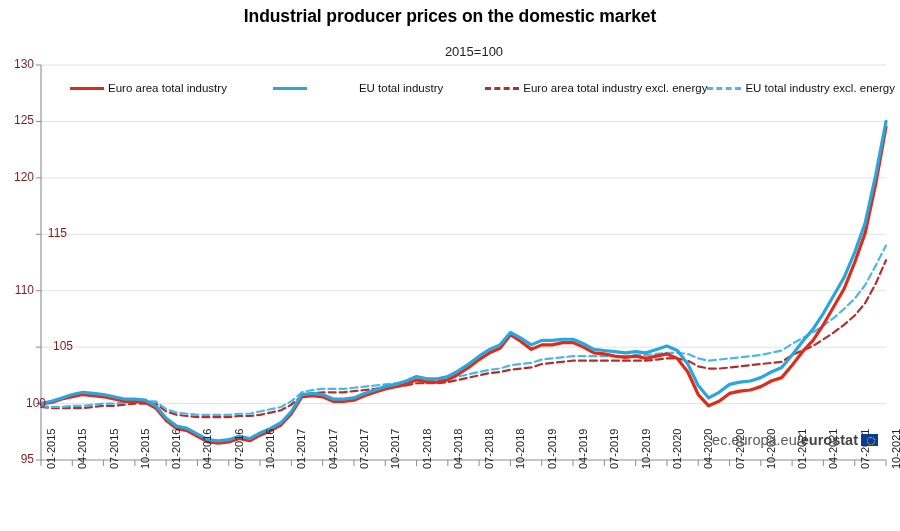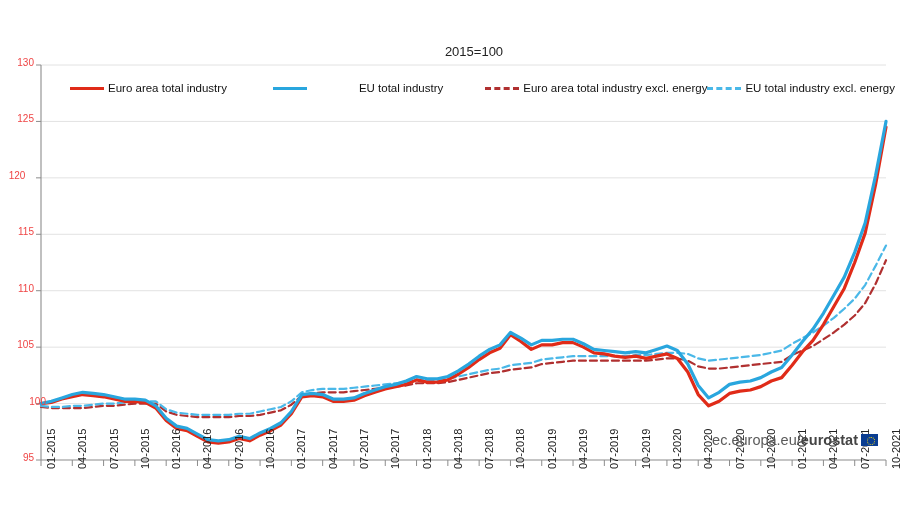--- a/index.html
+++ b/index.html
@@ -73,22 +73,22 @@
     color: #111;
   }
   .plot-svg {
     position: absolute;
     left: 0; top: 0;
   }
   .ytick-label {
     position: absolute;
     width: 34px;
     text-align: right;
-    font-size: 10px;
-    color: #ef4444;
+    font-size: 12px;
+    color: #7f1d1d;
   }
   .xtick-label {
     position: absolute;
     font-size: 11px;
     color: #222;
     transform-origin: left top;
     transform: rotate(-90deg);
     white-space: nowrap;
   }
   .eurostat-logo {
@@ -123,20 +123,21 @@
     margin-top: -3px;
     border-radius: 50%;
     border: 1.2px dotted #f5d913;
   }
 </style>
 </head>
 <body>
 
 <div id="chart-root">
 
+  <div class="chart-title">Industrial producer prices on the domestic market</div>
   <div class="chart-subtitle">2015=100</div>
 
   <div class="legend" id="legend-host">
       <div class="legend-item li0">
         <span class="legend-swatch" style="border-top-style: solid; border-top-color: rgb(224, 43, 24);"></span>
         <span class="legend-label">Euro area total industry</span>
       </div>
       <div class="legend-item li1">
         <span class="legend-swatch" style="border-top-style: solid; border-top-color: rgb(41, 166, 222);"></span>
         <span class="legend-label">EU total industry</span>
@@ -199,24 +200,24 @@
       <line x1="886" x2="886" y1="460" y2="466" stroke="#8c8c8c" stroke-width="1"></line>
       <polyline points="41.00,406.96 51.43,408.09 61.86,408.09 72.30,408.09 82.73,408.09 93.16,406.96 103.59,405.83 114.02,405.83 124.46,404.70 134.89,403.57 145.32,403.57 155.75,403.57 166.19,411.47 176.62,414.86 187.05,415.99 197.48,417.11 207.91,417.11 218.35,417.11 228.78,417.11 239.21,415.99 249.64,415.99 260.07,414.86 270.51,412.60 280.94,410.34 291.37,404.70 301.80,395.67 312.23,393.41 322.67,392.29 333.10,392.29 343.53,392.29 353.96,391.16 364.40,390.03 374.83,388.90 385.26,387.77 395.69,386.64 406.12,385.51 416.56,383.26 426.99,383.26 437.42,383.26 447.85,382.13 458.28,379.87 468.72,377.61 479.15,375.36 489.58,373.10 500.01,371.97 510.44,369.71 520.88,368.59 531.31,367.46 541.74,364.07 552.17,362.94 562.60,361.81 573.04,360.69 583.47,360.69 593.90,360.69 604.33,360.69 614.77,360.69 625.20,360.69 635.63,360.69 646.06,360.69 656.49,359.56 666.93,358.43 677.36,358.43 687.79,360.69 698.22,366.33 708.65,368.59 719.09,368.59 729.52,367.46 739.95,366.33 750.38,365.20 760.81,364.07 771.25,362.94 781.68,361.81 792.11,355.04 802.54,350.53 812.98,346.01 823.41,339.24 833.84,332.47 844.27,324.57 854.70,315.54 865.14,303.13 875.57,283.94 886.00,260.24" fill="none" stroke="#B03030" stroke-width="2.2" stroke-linejoin="round" stroke-linecap="round" stroke-dasharray="7,4"></polyline>
       <polyline points="41.00,405.83 51.43,406.96 61.86,406.96 72.30,405.83 82.73,405.83 93.16,404.70 103.59,403.57 114.02,403.57 124.46,402.44 134.89,401.31 145.32,401.31 155.75,401.31 166.19,409.21 176.62,412.60 187.05,413.73 197.48,414.86 207.91,414.86 218.35,414.86 228.78,414.86 239.21,413.73 249.64,413.73 260.07,411.47 270.51,409.21 280.94,406.96 291.37,401.31 301.80,392.29 312.23,390.03 322.67,388.90 333.10,388.90 343.53,388.90 353.96,387.77 364.40,386.64 374.83,385.51 385.26,384.39 395.69,383.26 406.12,382.13 416.56,379.87 426.99,379.87 437.42,379.87 447.85,378.74 458.28,376.49 468.72,374.23 479.15,371.97 489.58,369.71 500.01,368.59 510.44,365.20 520.88,364.07 531.31,362.94 541.74,359.56 552.17,358.43 562.60,357.30 573.04,356.17 583.47,356.17 593.90,356.17 604.33,356.17 614.77,356.17 625.20,356.17 635.63,355.04 646.06,355.04 656.49,353.91 666.93,352.79 677.36,352.79 687.79,353.91 698.22,358.43 708.65,360.69 719.09,359.56 729.52,358.43 739.95,357.30 750.38,356.17 760.81,355.04 771.25,352.79 781.68,350.53 792.11,343.76 802.54,338.11 812.98,332.47 823.41,325.70 833.84,317.80 844.27,308.77 854.70,298.61 865.14,285.07 875.57,265.89 886.00,245.57" fill="none" stroke="#4AB8E8" stroke-width="2.2" stroke-linejoin="round" stroke-linecap="round" stroke-dasharray="7,4"></polyline>
       <polyline points="41.00,403.57 51.43,402.44 61.86,399.06 72.30,396.80 82.73,394.54 93.16,395.67 103.59,396.80 114.02,399.06 124.46,401.31 134.89,401.31 145.32,402.44 155.75,408.09 166.19,420.50 176.62,428.40 187.05,430.66 197.48,436.30 207.91,441.94 218.35,443.07 228.78,441.94 239.21,438.56 249.64,440.81 260.07,435.17 270.51,430.66 280.94,425.01 291.37,413.73 301.80,396.80 312.23,395.67 322.67,396.80 333.10,401.31 343.53,401.31 353.96,400.19 364.40,395.67 374.83,392.29 385.26,388.90 395.69,386.64 406.12,384.39 416.56,379.87 426.99,382.13 437.42,382.13 447.85,379.87 458.28,374.23 468.72,367.46 479.15,359.56 489.58,352.79 500.01,348.27 510.44,334.73 520.88,341.50 531.31,349.40 541.74,344.89 552.17,344.89 562.60,342.63 573.04,342.63 583.47,347.14 593.90,352.79 604.33,353.91 614.77,356.17 625.20,357.30 635.63,356.17 646.06,358.43 656.49,356.17 666.93,353.91 677.36,358.43 687.79,371.97 698.22,394.54 708.65,405.83 719.09,401.31 729.52,393.41 739.95,391.16 750.38,390.03 760.81,386.64 771.25,381.00 781.68,377.61 792.11,365.20 802.54,351.66 812.98,340.37 823.41,324.57 833.84,306.51 844.27,288.46 854.70,262.50 865.14,233.16 875.57,184.63 886.00,127.07" fill="none" stroke="#E02B18" stroke-width="3.2" stroke-linejoin="round" stroke-linecap="round"></polyline>
       <polyline points="41.00,403.57 51.43,401.31 61.86,397.93 72.30,394.54 82.73,392.29 93.16,393.41 103.59,394.54 114.02,396.80 124.46,399.06 134.89,399.06 145.32,400.19 155.75,405.83 166.19,418.24 176.62,426.14 187.05,428.40 197.48,434.04 207.91,439.69 218.35,440.81 228.78,439.69 239.21,436.30 249.64,438.56 260.07,432.91 270.51,428.40 280.94,422.76 291.37,411.47 301.80,394.54 312.23,393.41 322.67,394.54 333.10,399.06 343.53,399.06 353.96,397.93 364.40,393.41 374.83,390.03 385.26,386.64 395.69,384.39 406.12,381.00 416.56,376.49 426.99,378.74 437.42,378.74 447.85,376.49 458.28,370.84 468.72,364.07 479.15,356.17 489.58,349.40 500.01,344.89 510.44,332.47 520.88,338.11 531.31,344.89 541.74,340.37 552.17,340.37 562.60,339.24 573.04,339.24 583.47,343.76 593.90,349.40 604.33,350.53 614.77,351.66 625.20,352.79 635.63,351.66 646.06,352.79 656.49,349.40 666.93,346.01 677.36,350.53 687.79,364.07 698.22,385.51 708.65,397.93 719.09,392.29 729.52,384.39 739.95,382.13 750.38,381.00 760.81,377.61 771.25,371.97 781.68,367.46 792.11,355.04 802.54,341.50 812.98,329.09 823.41,313.29 833.84,295.23 844.27,277.17 854.70,252.34 865.14,223.00 875.57,175.60 886.00,121.43" fill="none" stroke="#29A6DE" stroke-width="3.2" stroke-linejoin="round" stroke-linecap="round"></polyline>
     </svg>
 
   <div id="ytick-host">
       <div class="ytick-label" style="left: 0px; top: 452px;">95</div>
       <div class="ytick-label" style="left: 0px; top: 395.571px; margin-left: 12px;">100</div>
-      <div class="ytick-label" style="left: 0px; top: 339.143px;">105</div>
+      <div class="ytick-label" style="left: 0px; top: 339.143px; padding-left: 39px;">105</div>
       <div class="ytick-label" style="left: 0px; top: 282.714px;">110</div>
-      <div class="ytick-label" style="left: 0px; top: 226.286px;">115</div>
-      <div class="ytick-label" style="left: 0px; top: 169.857px; text-align: center;">120</div>
+      <div class="ytick-label" style="left: 0px; top: 226.286px; padding-left: 33px;">115</div>
+      <div class="ytick-label" style="left: 0px; top: 169.857px;">120</div>
       <div class="ytick-label" style="left: 0px; top: 113.429px;">125</div>
       <div class="ytick-label" style="left: 0px; top: 57px;">130</div>
     </div>
   <div id="xtick-host">
       <div class="xtick-label" style="left: 45px; top: 469px;">01-2015</div>
       <div class="xtick-label" style="left: 76.2963px; top: 469px;">04-2015</div>
       <div class="xtick-label" style="left: 107.593px; top: 469px;">07-2015</div>
       <div class="xtick-label" style="left: 138.889px; top: 469px;">10-2015</div>
       <div class="xtick-label" style="left: 170.185px; top: 469px;">01-2016</div>
       <div class="xtick-label" style="left: 201.481px; top: 469px;">04-2016</div>

